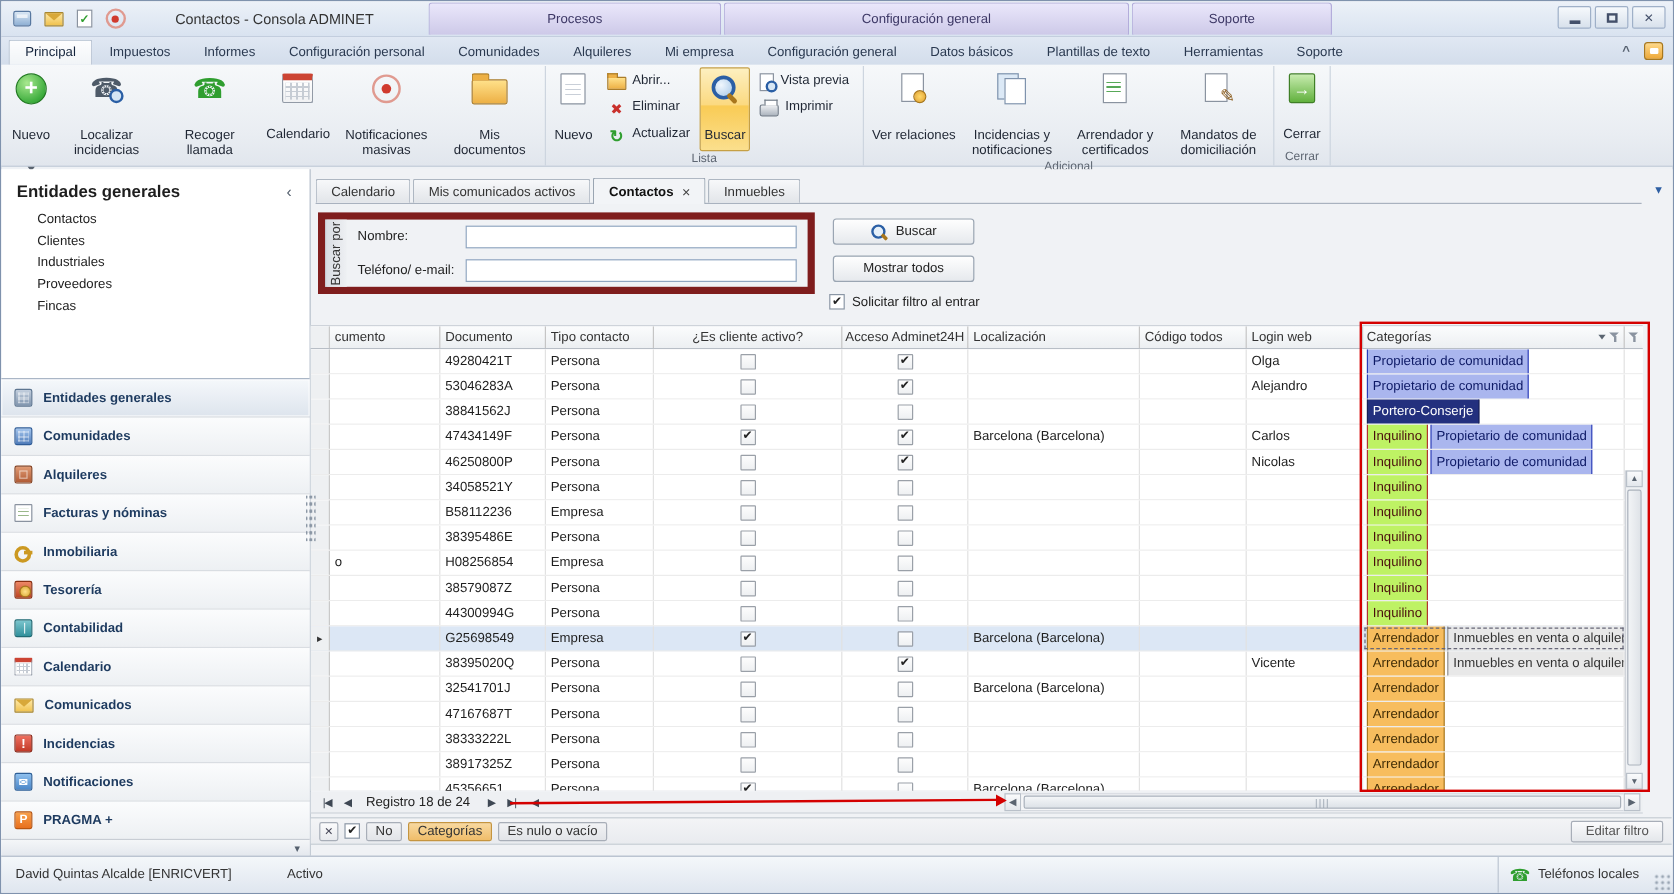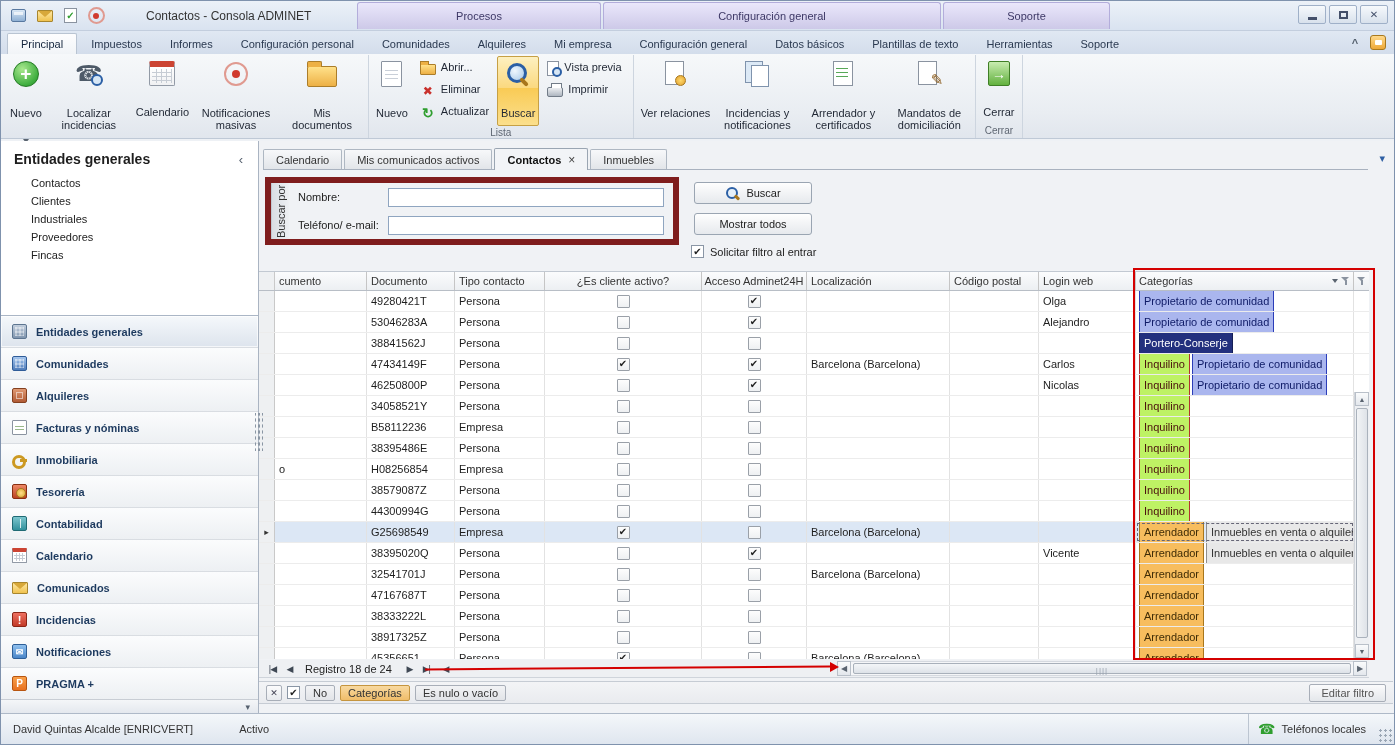--- a/index.html
+++ b/index.html
@@ -269,20 +269,25 @@
           <span class="icon ri-new"></span>
           <span class="lbl">Nuevo</span>
           <span class="dd"></span>
         </div>
           <div class="bigbtn">
           <span class="icon ri-locate"></span>
           <span class="lbl">Localizar incidencias</span>
 
         </div>
           <div class="bigbtn">
+          <span class="icon ri-call"></span>
+          <span class="lbl">Recoger llamada</span>
+
+        </div>
+          <div class="bigbtn">
           <span class="icon ri-cal"></span>
           <span class="lbl">Calendario</span>
 
         </div>
           <div class="bigbtn">
           <span class="icon ri-broadcast"></span>
           <span class="lbl">Notificaciones masivas</span>
 
         </div>
           <div class="bigbtn">
@@ -342,20 +347,21 @@
         </div>
           <div class="bigbtn">
           <span class="icon ri-revisions"></span>
           <span class="lbl">Arrendador y certificados</span>
         </div>
           <div class="bigbtn">
           <span class="icon ri-mandates"></span>
           <span class="lbl">Mandatos de domiciliación</span>
         </div>
       </div>
+      <div class="rgroup-caption">Adicional</div>
     </div>
     <div class="rgroup">
       <div class="rgroup-body">
         <div class="bigbtn">
           <span class="icon ri-exit"></span>
           <span class="lbl">Cerrar</span>
         </div>
       </div>
       <div class="rgroup-caption">Cerrar</div>
     </div>
@@ -479,21 +485,21 @@
 
     <div class="grid">
       <div class="ghead">
         <div class="hcell c0"></div>
         <div class="hcell c1">cumento</div>
         <div class="hcell c2">Documento</div>
         <div class="hcell c3">Tipo contacto</div>
         <div class="hcell c4">¿Es cliente activo?</div>
         <div class="hcell c5">Acceso Adminet24H</div>
         <div class="hcell c6">Localización</div>
-        <div class="hcell c7">Código postal</div>
+        <div class="hcell c7">Código todos</div>
         <div class="hcell c8">Login web</div>
         <div class="hcell c9">
           <span>Categorías</span>
           <span class="spacer"></span>
           <span class="dd"></span>
           <span class="funnel"></span>
         </div>
         <div class="hcell ccorner">
             <span class="funnel"></span>
           </div>

